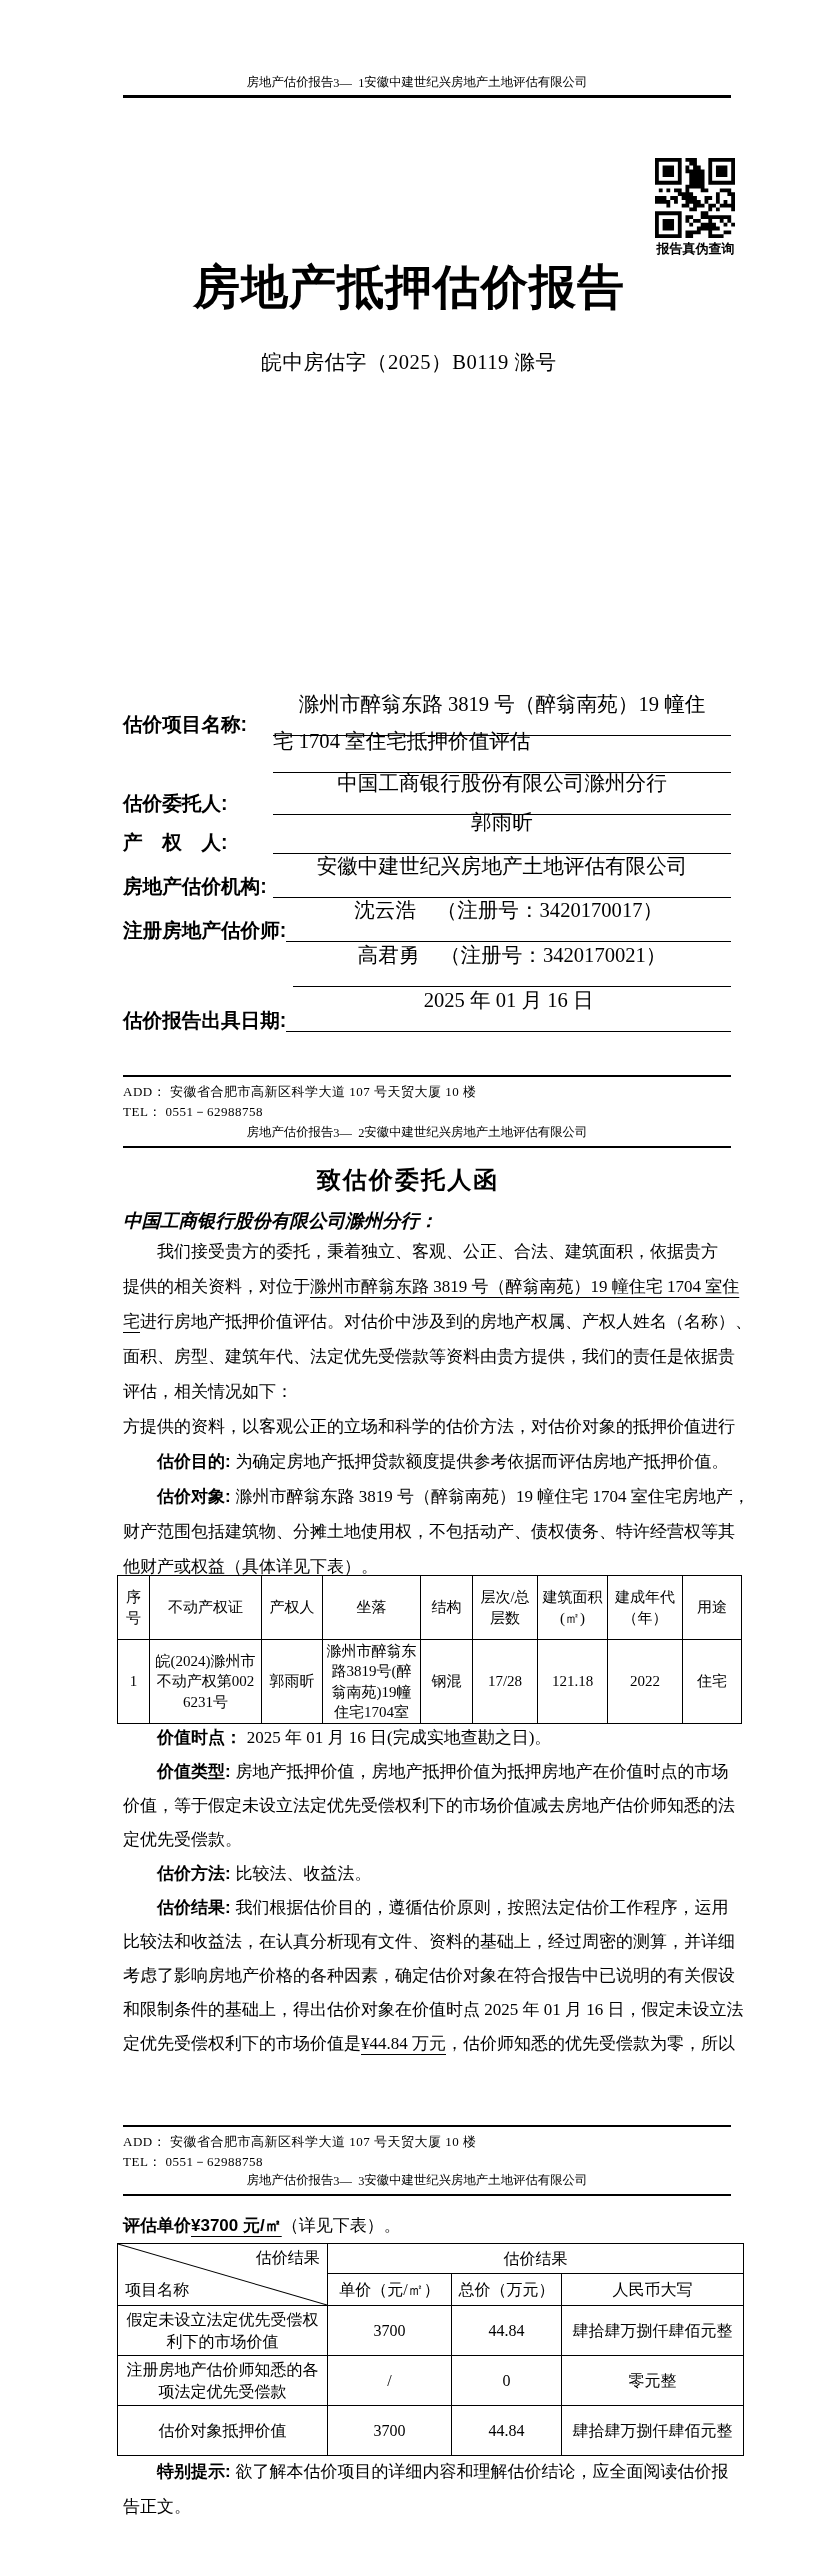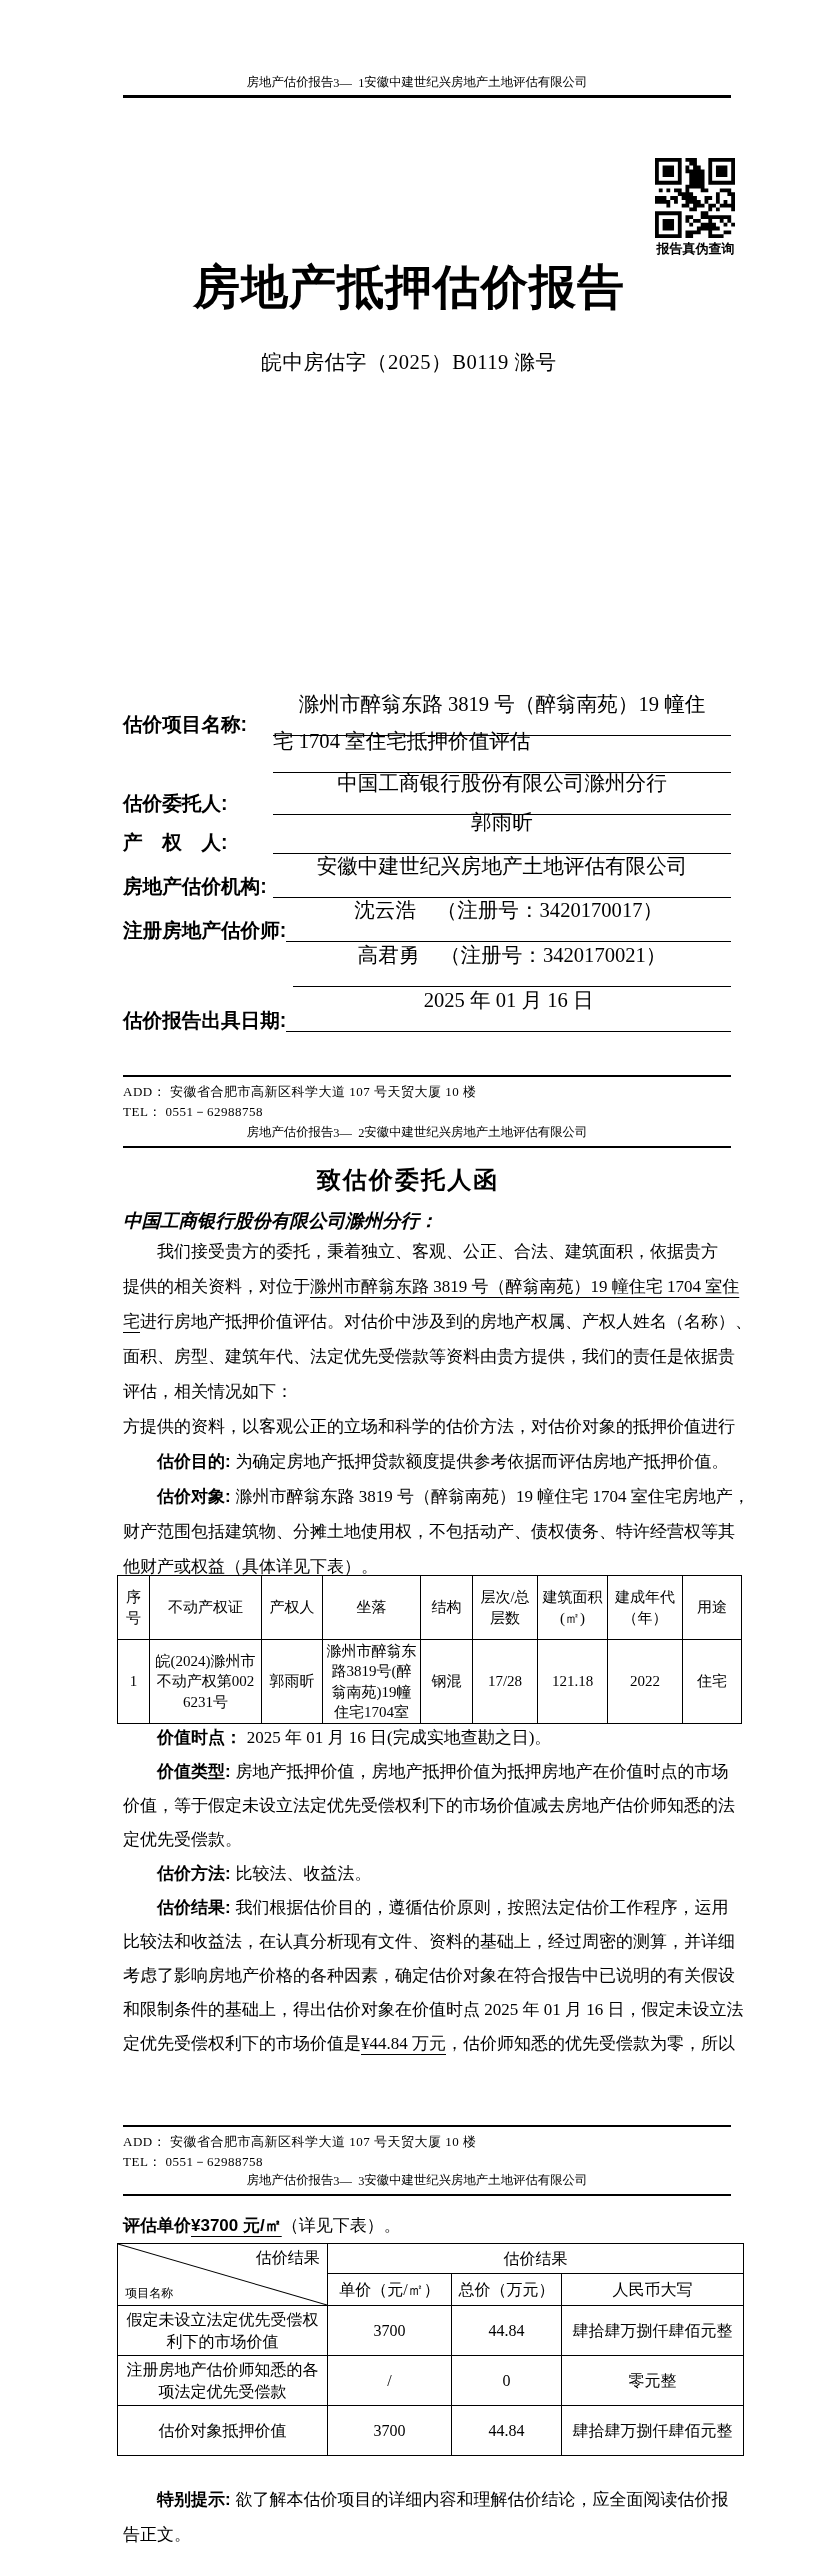--- a/index.html
+++ b/index.html
@@ -45,21 +45,21 @@
   #t1{left:117px;top:1575px;width:624px;font-size:15px;border-radius:13px;}
   #t1 .hrow th{height:64px;}
   #t1 .drow td{height:75px;}
   #t2{left:117px;top:2243px;width:625px;font-size:16px;}
   #t2 .g th{height:30px;}
   #t2 .h th{height:32px;}
   #t2 .r td{height:50px;}
   .corner{position:relative;padding:0 !important;}
   .corner svg{position:absolute;left:0;top:0;width:100%;height:100%;}
   .c-top{position:absolute;right:7.2px;top:3.1px;font-size:16px;}
-  .c-bot{position:absolute;left:7.2px;bottom:4.1px;font-size:12px;}
+  .c-bot{position:absolute;left:7.2px;bottom:4.1px;font-size:16px;}
 </style>
 </head>
 <body>
 
 <div class="canvas">
 
   <div class="abs pagehead" style="top:72px;height:18.5px;">
     <span>房地产估价报告</span>
     <span class="mid">3—  1</span>
     <span>安徽中建世纪兴房地产土地评估有限公司</span>
@@ -239,19 +239,19 @@
     </tr>
     <tr class="r">
       <td>估价对象抵押价值</td>
       <td>3700</td>
       <td>44.84</td>
       <td>肆拾肆万捌仟肆佰元整</td>
     </tr>
   </tbody>
     </table>
 
-  <div class="abs para lh68" style="top:2454px;margin-top:28px;">
+  <div class="abs para lh68" style="top:2454px;">
       <div class="line ind"><span class="seg-b">特别提示: </span><span class="seg-r">欲了解本估价项目的详细内容和理解估价结论，应全面阅读估价报</span></div>
       <div class="line end"><span class="seg-r">告正文。</span></div>
     </div>
 
 </div>
 
 
 </body></html>

